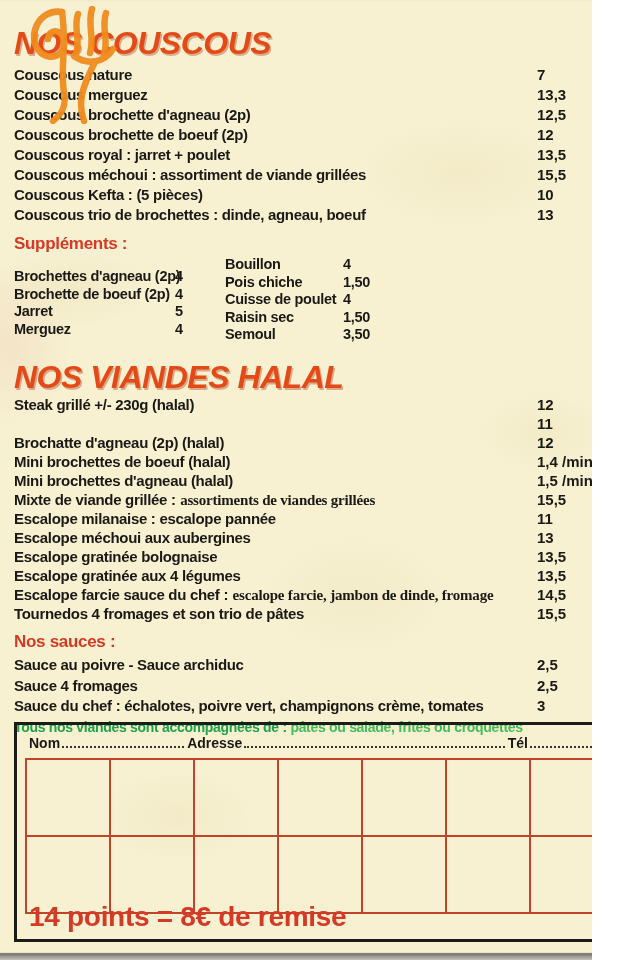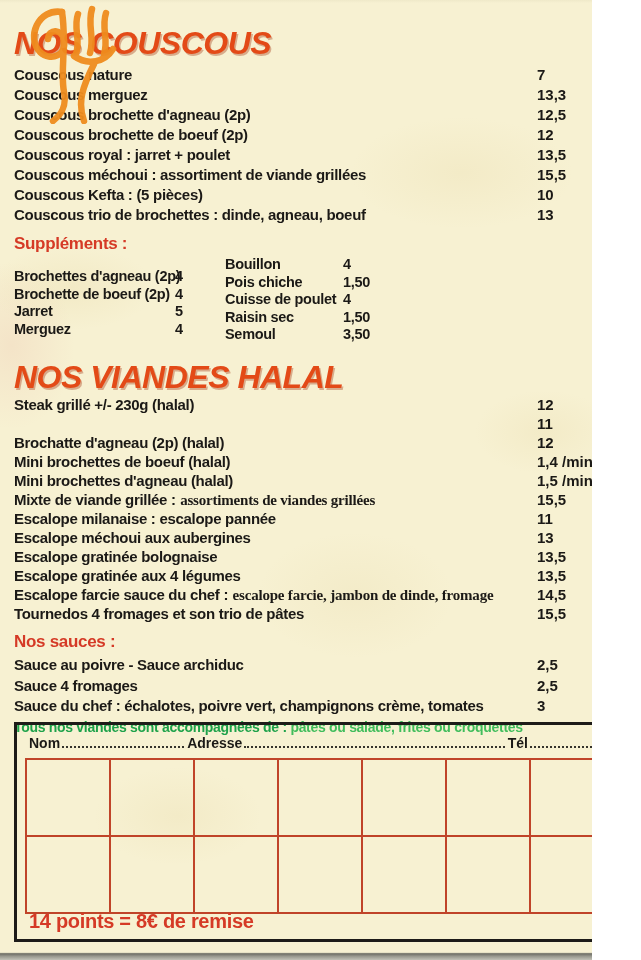--- a/index.html
+++ b/index.html
@@ -72,21 +72,21 @@
 
   .stamp-grid{
     display:grid;margin:7px 10px 0 8px;height:154px;
     grid-template-columns:repeat(7,1fr);grid-template-rows:1fr 1fr;
     border:1px solid #c04429;
   }
   .stamp-cell{border:1px solid #c04429;}
 
   .loyalty-footer{
     position:absolute;left:12px;bottom:6px;
-    font-size:20px;font-weight:bold;color:#d53a26;letter-spacing:-0.3px;
+    font-size:28px;font-weight:bold;color:#d53a26;letter-spacing:-0.3px;
   }
 </style>
 </head>
 <body>
 
 <div class="page">
   <div class="top-edge"></div>
 
   <svg class="logo" width="105" height="122" viewBox="0 0 105 122">
     <g fill="none" stroke="#ef8c1e" stroke-width="6.5" stroke-linecap="round" opacity="0.95">

